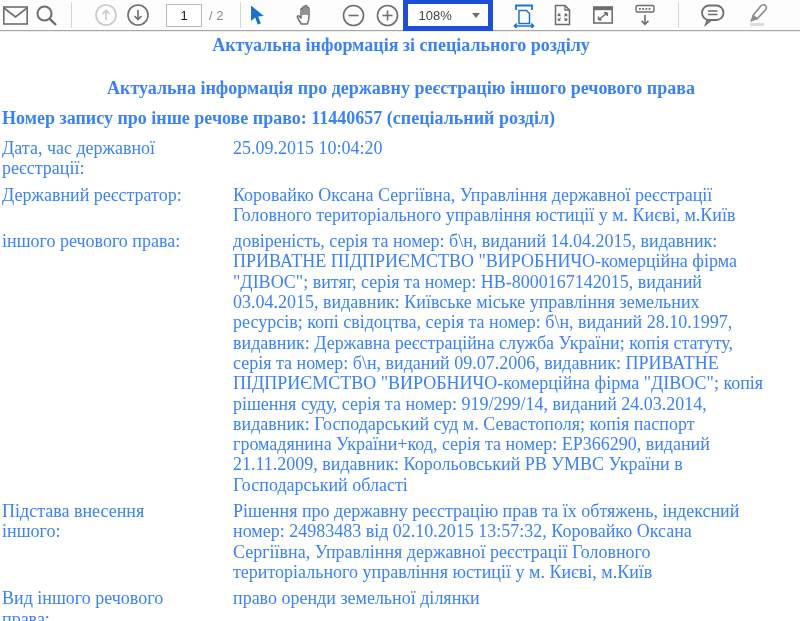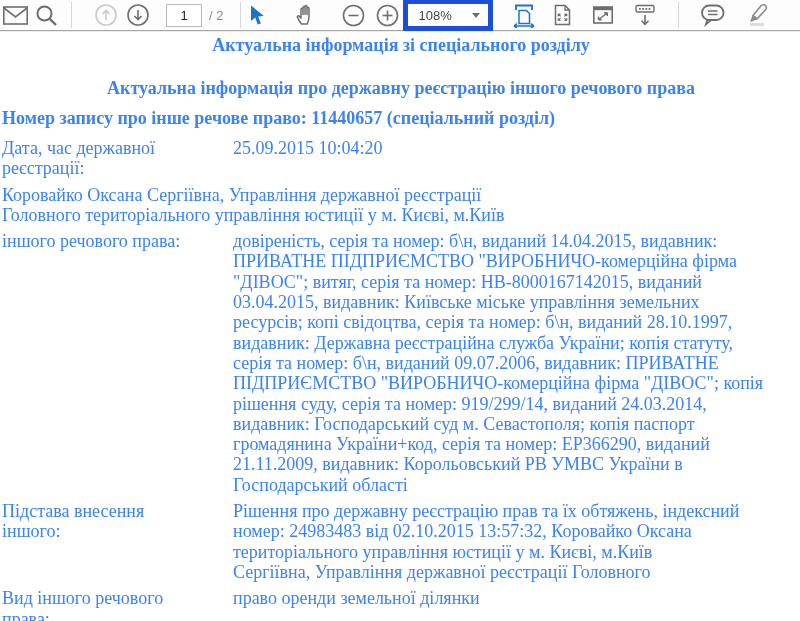--- a/index.html
+++ b/index.html
@@ -186,20 +186,23 @@
     <div class="label">
             <div class="line">Дата, час державної</div>
             <div class="line">реєстрації:</div>
           </div>
     <div class="value">
             <div class="line">25.09.2015 10:04:20</div>
           </div>
   </div>
 
   <div class="row">
+    <div class="label">
+            <div class="line">Державний реєстратор:</div>
+          </div>
     <div class="value">
             <div class="line">Коровайко Оксана Сергіївна, Управління державної реєстрації</div>
             <div class="line">Головного територіального управління юстиції у м. Києві, м.Київ</div>
           </div>
   </div>
 
   <div class="row">
     <div class="label">
             <div class="line">іншого речового права:</div>
           </div>
@@ -221,22 +224,22 @@
   </div>
 
   <div class="row">
     <div class="label">
             <div class="line">Підстава внесення</div>
             <div class="line">іншого:</div>
           </div>
     <div class="value">
             <div class="line">Рішення про державну реєстрацію прав та їх обтяжень, індексний</div>
             <div class="line">номер: 24983483 від 02.10.2015 13:57:32, Коровайко Оксана</div>
+            <div class="line">Сергіївна, Управління державної реєстрації Головного</div>
             <div class="line">територіального управління юстиції у м. Києві, м.Київ</div>
-            <div class="line">Сергіївна, Управління державної реєстрації Головного</div>
           </div>
   </div>
 
   <div class="row">
     <div class="label">
             <div class="line">Вид іншого речового</div>
             <div class="line">права:</div>
           </div>
     <div class="value">
             <div class="line">право оренди земельної ділянки</div>

